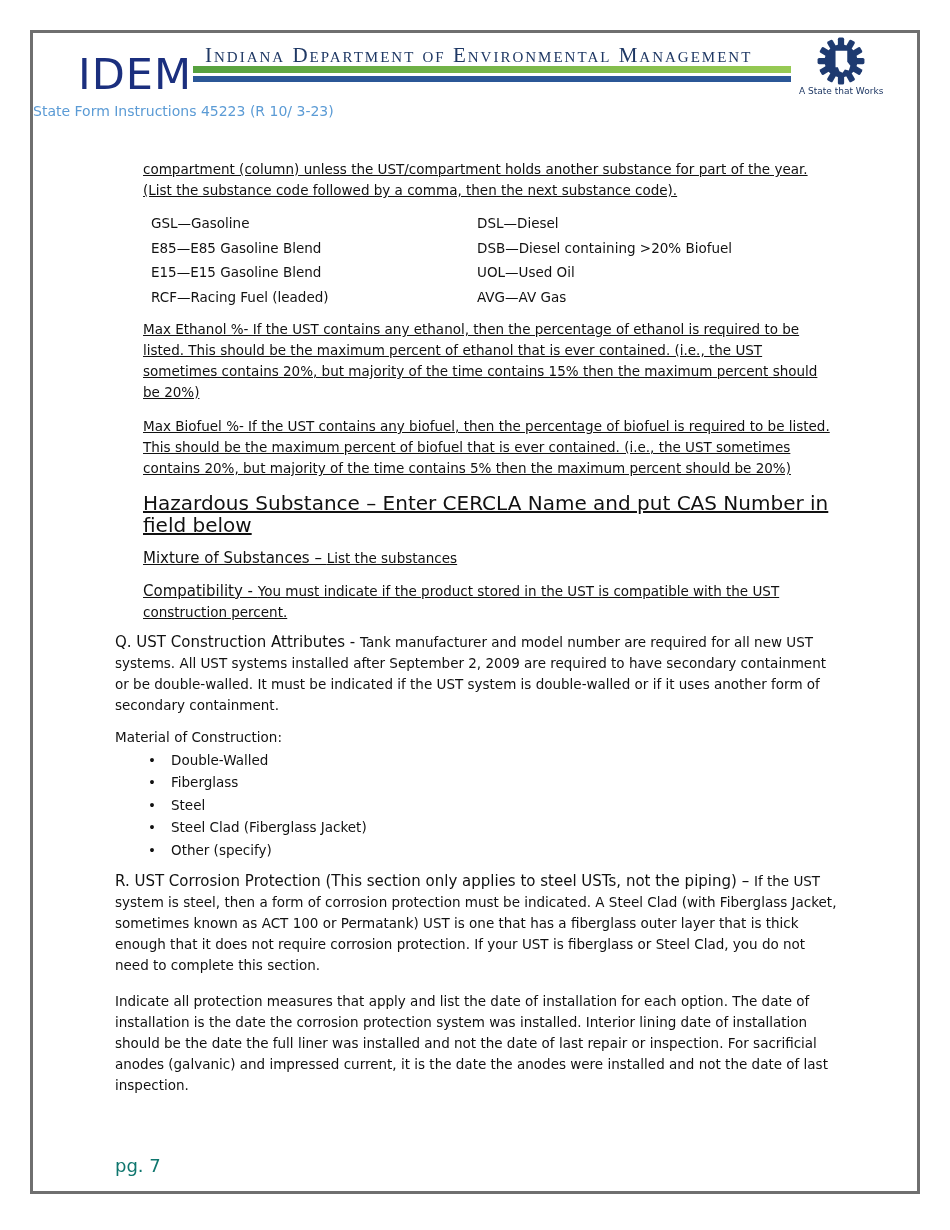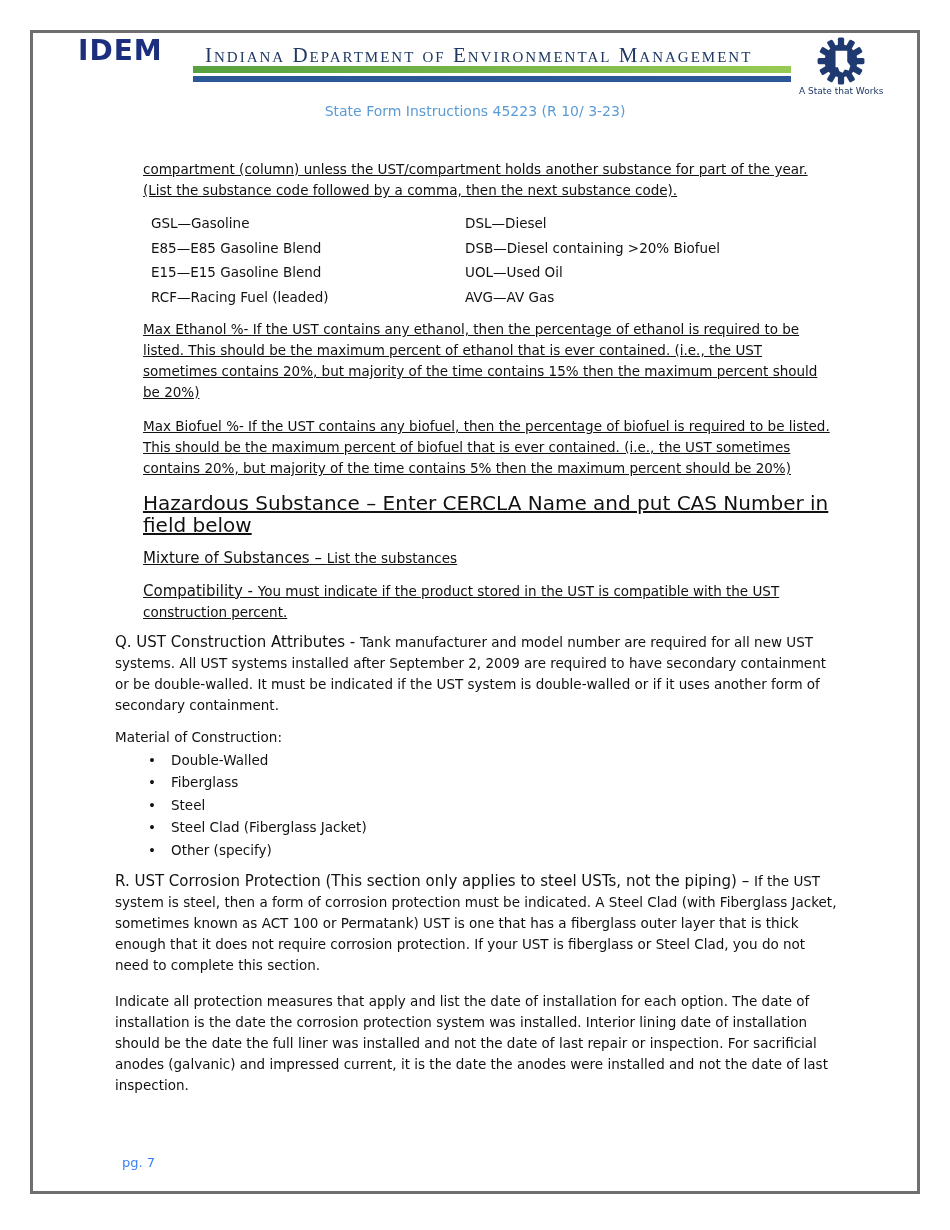--- a/index.html
+++ b/index.html
@@ -14,24 +14,24 @@
   .page {
     position: absolute;
     left: 30px; top: 30px;
     width: 890px; height: 1164px;
     background: #ffffff;
     border: 3px solid #6f6f6f;
   }
   
   .page-header { position: relative; height: 50px; }
   .idem-wordmark {
-    position: absolute; left: 45px; top: 4px;
+    position: absolute; left: 45px; top: 20px;
     font-family: "DejaVu Sans", sans-serif;
-    font-weight: bold;
-    font-size: 28px;
+    font-weight: normal;
+    font-size: 43px;
     letter-spacing: 1px;
     color: #1b2f7e;
     line-height: 1;
   }
   .agency-name {
     position: absolute; left: 172px; top: 12px;
     font-family: "Liberation Serif", serif;
     font-variant: small-caps;
     font-size: 21px;
     letter-spacing: 2px;
@@ -55,42 +55,42 @@
   }
   .state-logo svg { display: block; margin: 0 auto; }
   .state-logo-caption {
     font-size: 9px; color: #1f3864; line-height: 11px;
     white-space: nowrap;
   }
   .state-logo-caption .uline { }
   
   .form-title {
     margin-top: 18px;
-    text-align: center;
+    text-align: left;
     color: #5b9bd5;
     font-size: 14px;
     line-height: 20px;
   }
   
   .content { padding: 0 79px 0 82px; }
   .para {
     margin: 0;
     font-size: 13.5px;
     line-height: 21px;
     color: #111111;
   }
   .indent { padding-left: 28px; text-decoration: underline; }
   .lead { font-size: 15px; }
   .intro { margin-top: 38px; }
   .codes {
     margin: 10px 0 0 36px;
     font-size: 13.5px;
     line-height: 24.5px;
   }
-  .code-row { display: grid; grid-template-columns: 314px 1fr; }
+  .code-row { display: grid; grid-template-columns: 314px 1fr; gap: 12px; }
   .mt10 { margin-top: 10px; }
   .mt13 { margin-top: 13px; }
   .mt11 { margin-top: 11px; }
   .mt12 { margin-top: 12px; }
   .mt9  { margin-top: 9px; }
   .mt15 { margin-top: 15px; }
   .hazardous-line { margin-top: 13px; font-size: 20px; line-height: 22px; }
   .mixture-line { margin-top: 11px; line-height: 22px; }
   .bullets { list-style: none; margin: 1px 0 0 0; padding: 0; }
   .bullets li {
@@ -99,23 +99,23 @@
     font-size: 13.5px;
     line-height: 22.4px;
   }
   .bullets li::before {
     content: "\2022";
     position: absolute; left: 33px;
     font-size: 13.5px;
   }
   .page-number {
     position: absolute;
-    left: 89px; top: 1122px;
-    color: #3b82f6;
-    font-size: 13px;
+    left: 82px; top: 1122px;
+    color: #0f766e;
+    font-size: 18px;
   }
 </style>
 </head>
 <body>
 
 <div class="page">
 
   <div class="page-header">
     <div class="idem-wordmark">IDEM</div>
     <div class="agency-name">Indiana Department of Environmental Management</div>

